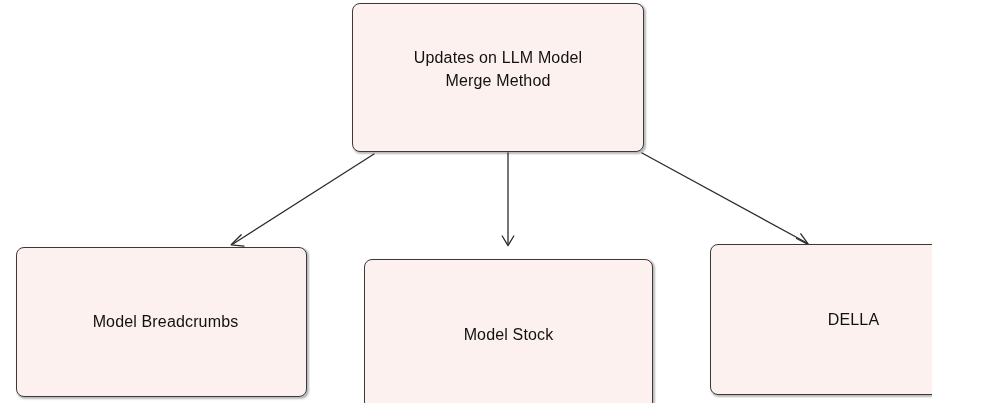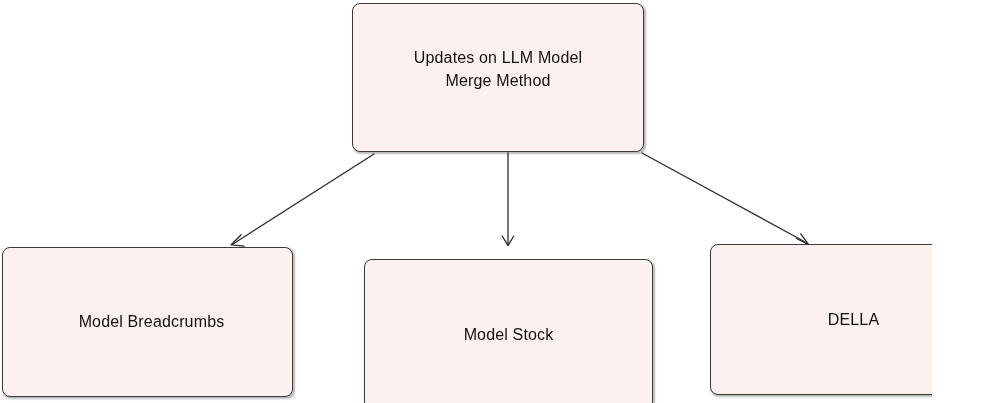--- a/index.html
+++ b/index.html
@@ -46,21 +46,21 @@
   }
   #node-root {
     left: 352px;
     top: 3px;
     width: 292px;
     height: 149px;
     align-items: flex-start;
     padding-top: 42px;
   }
   #node-breadcrumbs {
-    left: 2px;
+    left: 16px;
     top: 247px;
     width: 291px;
     height: 150px;
     padding-left: 8px;
   }
   #node-stock {
     left: 364px;
     top: 246px;
     width: 289px;
     height: 151px;

